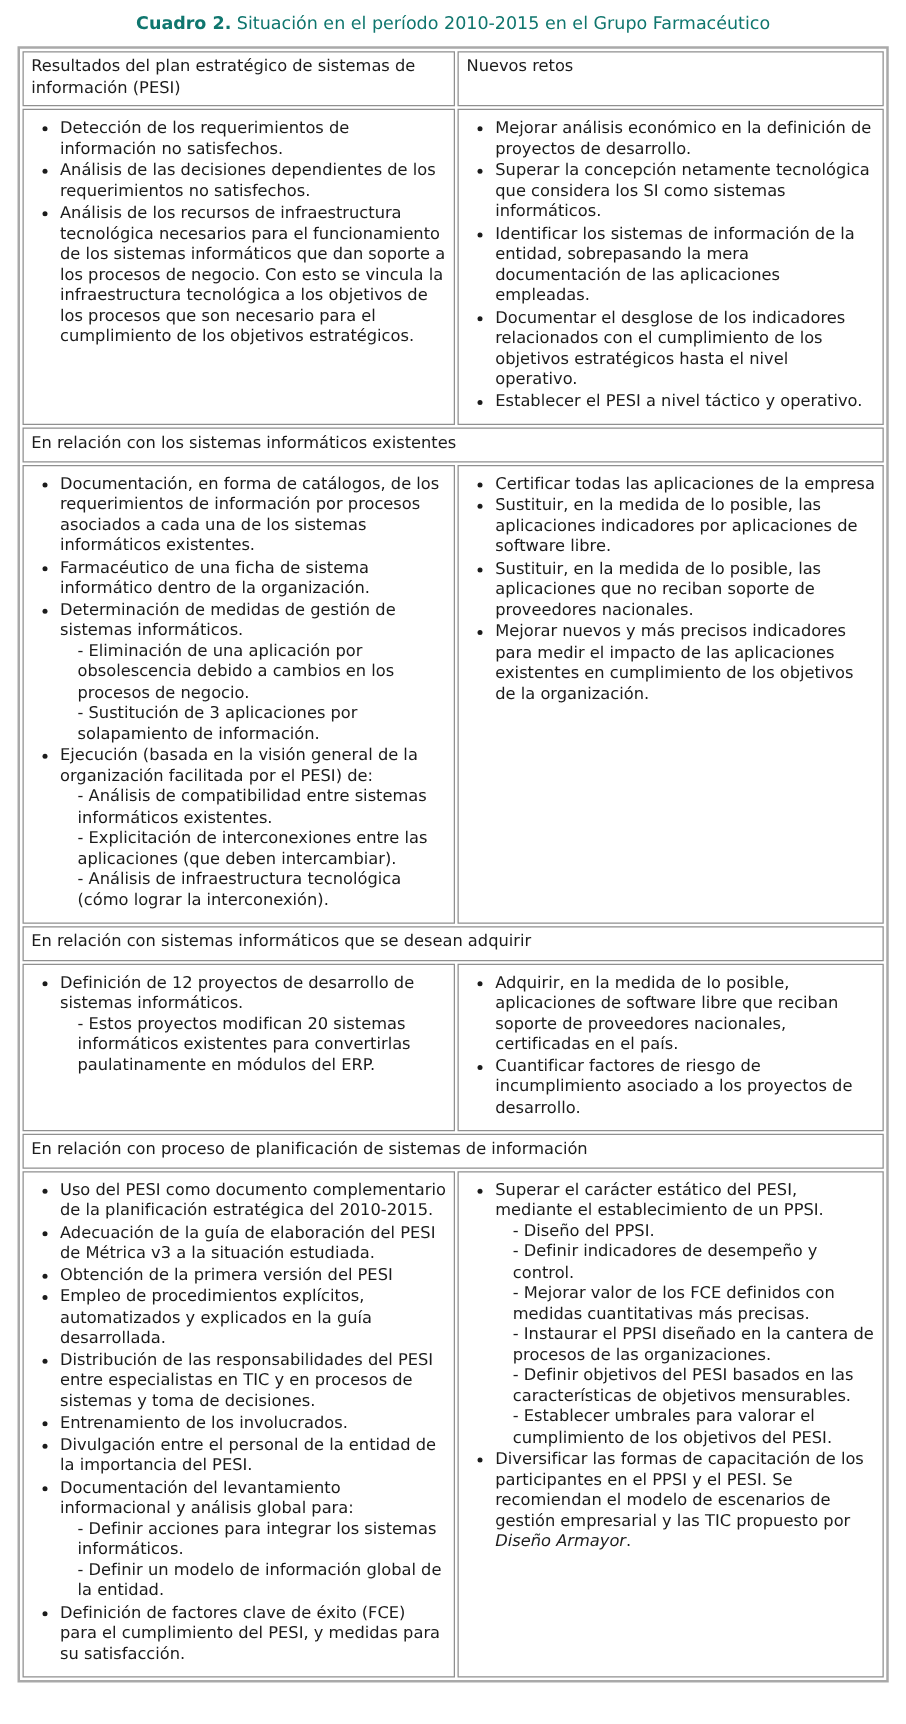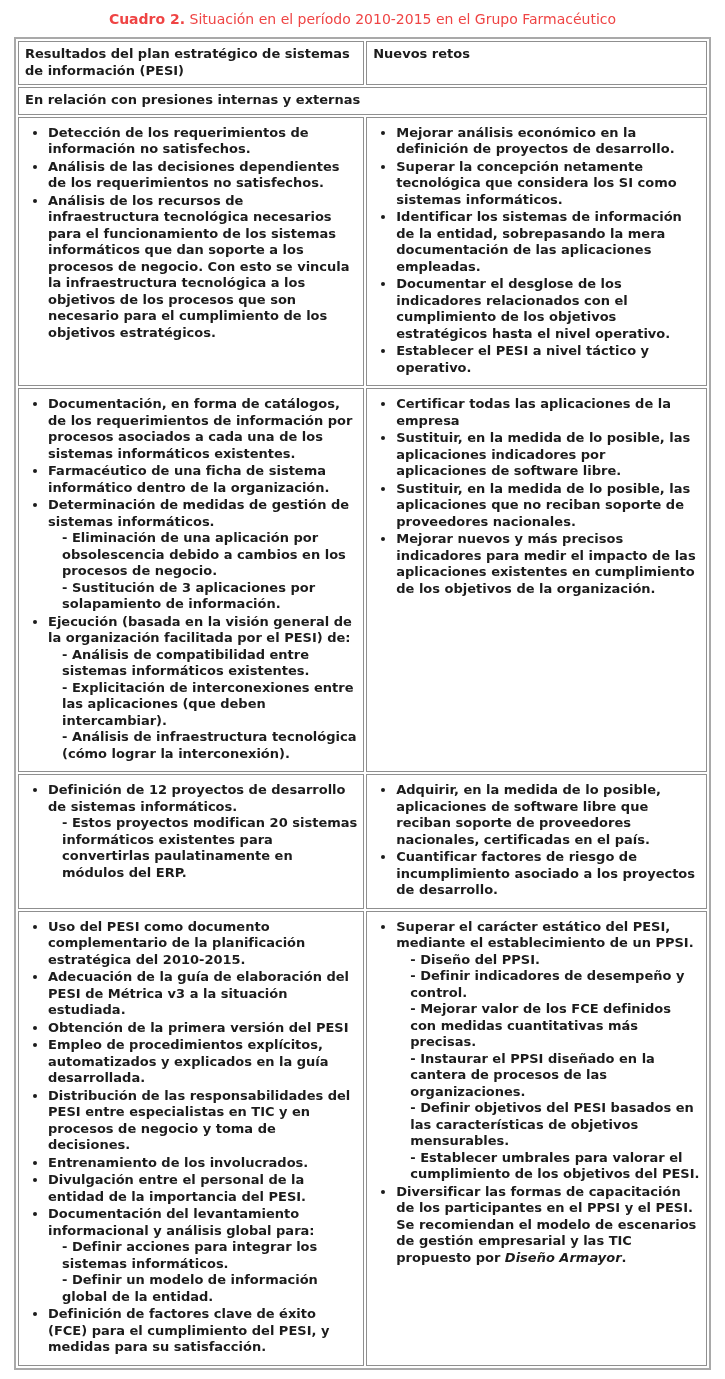--- a/index.html
+++ b/index.html
@@ -9,31 +9,30 @@
     color: #1c1c1c;
     -webkit-font-smoothing: antialiased;
   }
   .page { padding: 6px 14px 12px 14px; }
 
   .title {
     text-align: center;
     font-size: 14px;
     line-height: 1.3;
     margin: 4px 0 9px 0;
-    color: #ef4444;
+    color: #0f766e;
   }
   .title .title-bold { font-weight: bold; }
 
   table.cuadro {
     width: 100%;
     border-collapse: separate;
     border-spacing: 2px;
     border: 2px solid #a9a9a9;
     background: #ffffff;
-    font-weight: bold;
   }
   table.cuadro td {
     border: 1px solid #8f8f8f;
     vertical-align: top;
     font-size: 13px;
     line-height: 1.27;
     padding: 4px 6px 5px 6px;
     background: #ffffff;
   }
   td.hdr { padding: 6px 6px 14px 6px; }
@@ -60,87 +59,93 @@
     <span class="title-bold">Cuadro 2.</span><span> Situación en el período 2010-2015 en el Grupo Farmacéutico</span>
   </div>
 
   <table class="cuadro">
     <tbody>
       <tr>
         <td class="hdr col-left">Resultados del plan estratégico de sistemas de información (PESI)</td>
         <td class="hdr col-right">Nuevos retos</td>
       </tr>
 
-  <tr>
-    <td colspan="2" class="section-cell">En relación con presiones internas y externas</td>
-  </tr>
 
   <tr>
     <td class="col-left pad-bottom-1">
             <ul class="bullets">
               <li>Detección de los requerimientos de información no satisfechos.</li>
               <li>Análisis de las decisiones dependientes de los requerimientos no satisfechos.</li>
               <li>Análisis de los recursos de infraestructura tecnológica necesarios para el funcionamiento de los sistemas informáticos que dan soporte a los procesos de negocio. Con esto se vincula la infraestructura tecnológica a los objetivos de los procesos que son necesario para el cumplimiento de los objetivos estratégicos.</li>
             </ul>
           </td>
     <td class="col-right">
             <ul class="bullets">
               <li>Mejorar análisis económico en la definición de proyectos de desarrollo.</li>
               <li>Superar la concepción netamente tecnológica que considera los SI como sistemas informáticos.</li>
               <li>Identificar los sistemas de información de la entidad, sobrepasando la mera documentación de las aplicaciones empleadas.</li>
               <li>Documentar el desglose de los indicadores relacionados con el cumplimiento de los objetivos estratégicos hasta el nivel operativo.</li>
               <li>Establecer el PESI a nivel táctico y operativo.</li>
             </ul>
           </td>
   </tr>
 
+  <tr>
+    <td colspan="2" class="section-cell">En relación con los sistemas informáticos existentes</td>
+  </tr>
 
   <tr>
     <td class="col-left">
             <ul class="bullets">
               <li>Documentación, en forma de catálogos, de los requerimientos de información por procesos asociados a cada una de los sistemas informáticos existentes.</li>
               <li>Farmacéutico de una ficha de sistema informático dentro de la organización.</li>
               <li>Determinación de medidas de gestión de sistemas informáticos.<div class="sub-line">- Eliminación de una aplicación por obsolescencia debido a cambios en los procesos de negocio.</div><div class="sub-line">- Sustitución de 3 aplicaciones por solapamiento de información.</div></li>
               <li>Ejecución (basada en la visión general de la organización facilitada por el PESI) de:<div class="sub-line">- Análisis de compatibilidad entre sistemas informáticos existentes.</div><div class="sub-line">- Explicitación de interconexiones entre las aplicaciones (que deben intercambiar).</div><div class="sub-line">- Análisis de infraestructura tecnológica (cómo lograr la interconexión).</div></li>
             </ul>
           </td>
     <td class="col-right">
             <ul class="bullets">
               <li>Certificar todas las aplicaciones de la empresa</li>
               <li>Sustituir, en la medida de lo posible, las aplicaciones indicadores por aplicaciones de software libre.</li>
               <li>Sustituir, en la medida de lo posible, las aplicaciones que no reciban soporte de proveedores nacionales.</li>
               <li>Mejorar nuevos y más precisos indicadores para medir el impacto de las aplicaciones existentes en cumplimiento de los objetivos de la organización.</li>
             </ul>
           </td>
   </tr>
 
+  <tr>
+    <td colspan="2" class="section-cell">En relación con sistemas informáticos que se desean adquirir</td>
+  </tr>
 
   <tr>
     <td class="col-left pad-bottom-3">
             <ul class="bullets">
               <li>Definición de 12 proyectos de desarrollo de sistemas informáticos.<div class="sub-line">- Estos proyectos modifican 20 sistemas informáticos existentes para convertirlas paulatinamente en módulos del ERP.</div></li>
             </ul>
           </td>
     <td class="col-right pad-bottom-1">
             <ul class="bullets">
               <li>Adquirir, en la medida de lo posible, aplicaciones de software libre que reciban soporte de proveedores nacionales, certificadas en el país.</li>
               <li>Cuantificar factores de riesgo de incumplimiento asociado a los proyectos de desarrollo.</li>
             </ul>
           </td>
   </tr>
 
+  <tr>
+    <td colspan="2" class="section-cell">En relación con proceso de planificación de sistemas de información</td>
+  </tr>
 
   <tr>
     <td class="col-left">
             <ul class="bullets">
               <li>Uso del PESI como documento complementario de la planificación estratégica del 2010-2015.</li>
               <li>Adecuación de la guía de elaboración del PESI de Métrica v3 a la situación estudiada.</li>
               <li>Obtención de la primera versión del PESI</li>
               <li>Empleo de procedimientos explícitos, automatizados y explicados en la guía desarrollada.</li>
-              <li>Distribución de las responsabilidades del PESI entre especialistas en TIC y en procesos de negocio y toma de decisiones.</li>
+              <li>Distribución de las responsabilidades del PESI entre especialistas en TIC y en procesos de sistemas y toma de decisiones.</li>
               <li>Entrenamiento de los involucrados.</li>
               <li>Divulgación entre el personal de la entidad de la importancia del PESI.</li>
               <li>Documentación del levantamiento informacional y análisis global para:<div class="sub-line">- Definir acciones para integrar los sistemas informáticos.</div><div class="sub-line">- Definir un modelo de información global de la entidad.</div></li>
               <li>Definición de factores clave de éxito (FCE) para el cumplimiento del PESI, y medidas para su satisfacción.</li>
             </ul>
           </td>
     <td class="col-right">
             <ul class="bullets">
               <li>Superar el carácter estático del PESI, mediante el establecimiento de un PPSI.<div class="sub-line">- Diseño del PPSI.</div><div class="sub-line">- Definir indicadores de desempeño y control.</div><div class="sub-line">- Mejorar valor de los FCE definidos con medidas cuantitativas más precisas.</div><div class="sub-line">- Instaurar el PPSI diseñado en la cantera de procesos de las organizaciones.</div><div class="sub-line">- Definir objetivos del PESI basados en las características de objetivos mensurables.</div><div class="sub-line">- Establecer umbrales para valorar el cumplimiento de los objetivos del PESI.</div></li>
               <li>Diversificar las formas de capacitación de los participantes en el PPSI y el PESI. Se recomiendan el modelo de escenarios de gestión empresarial y las TIC propuesto por <i>Diseño Armayor</i>.</li>

